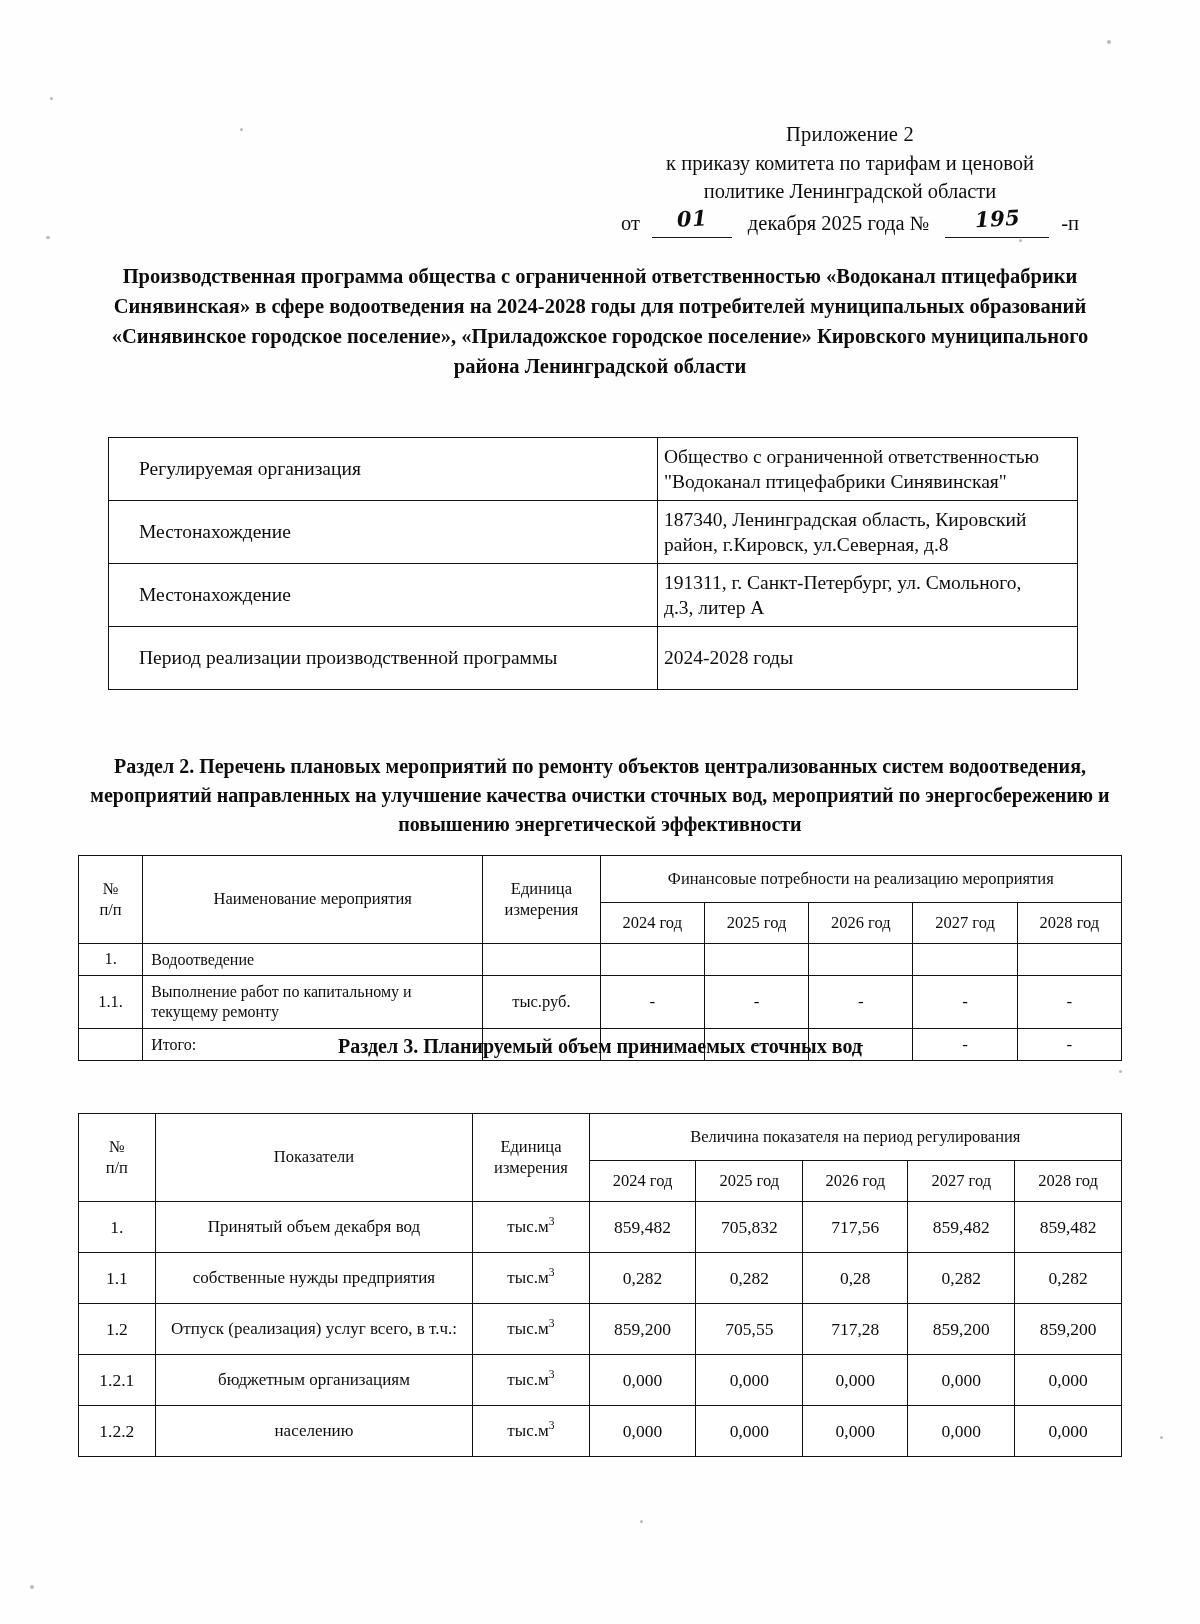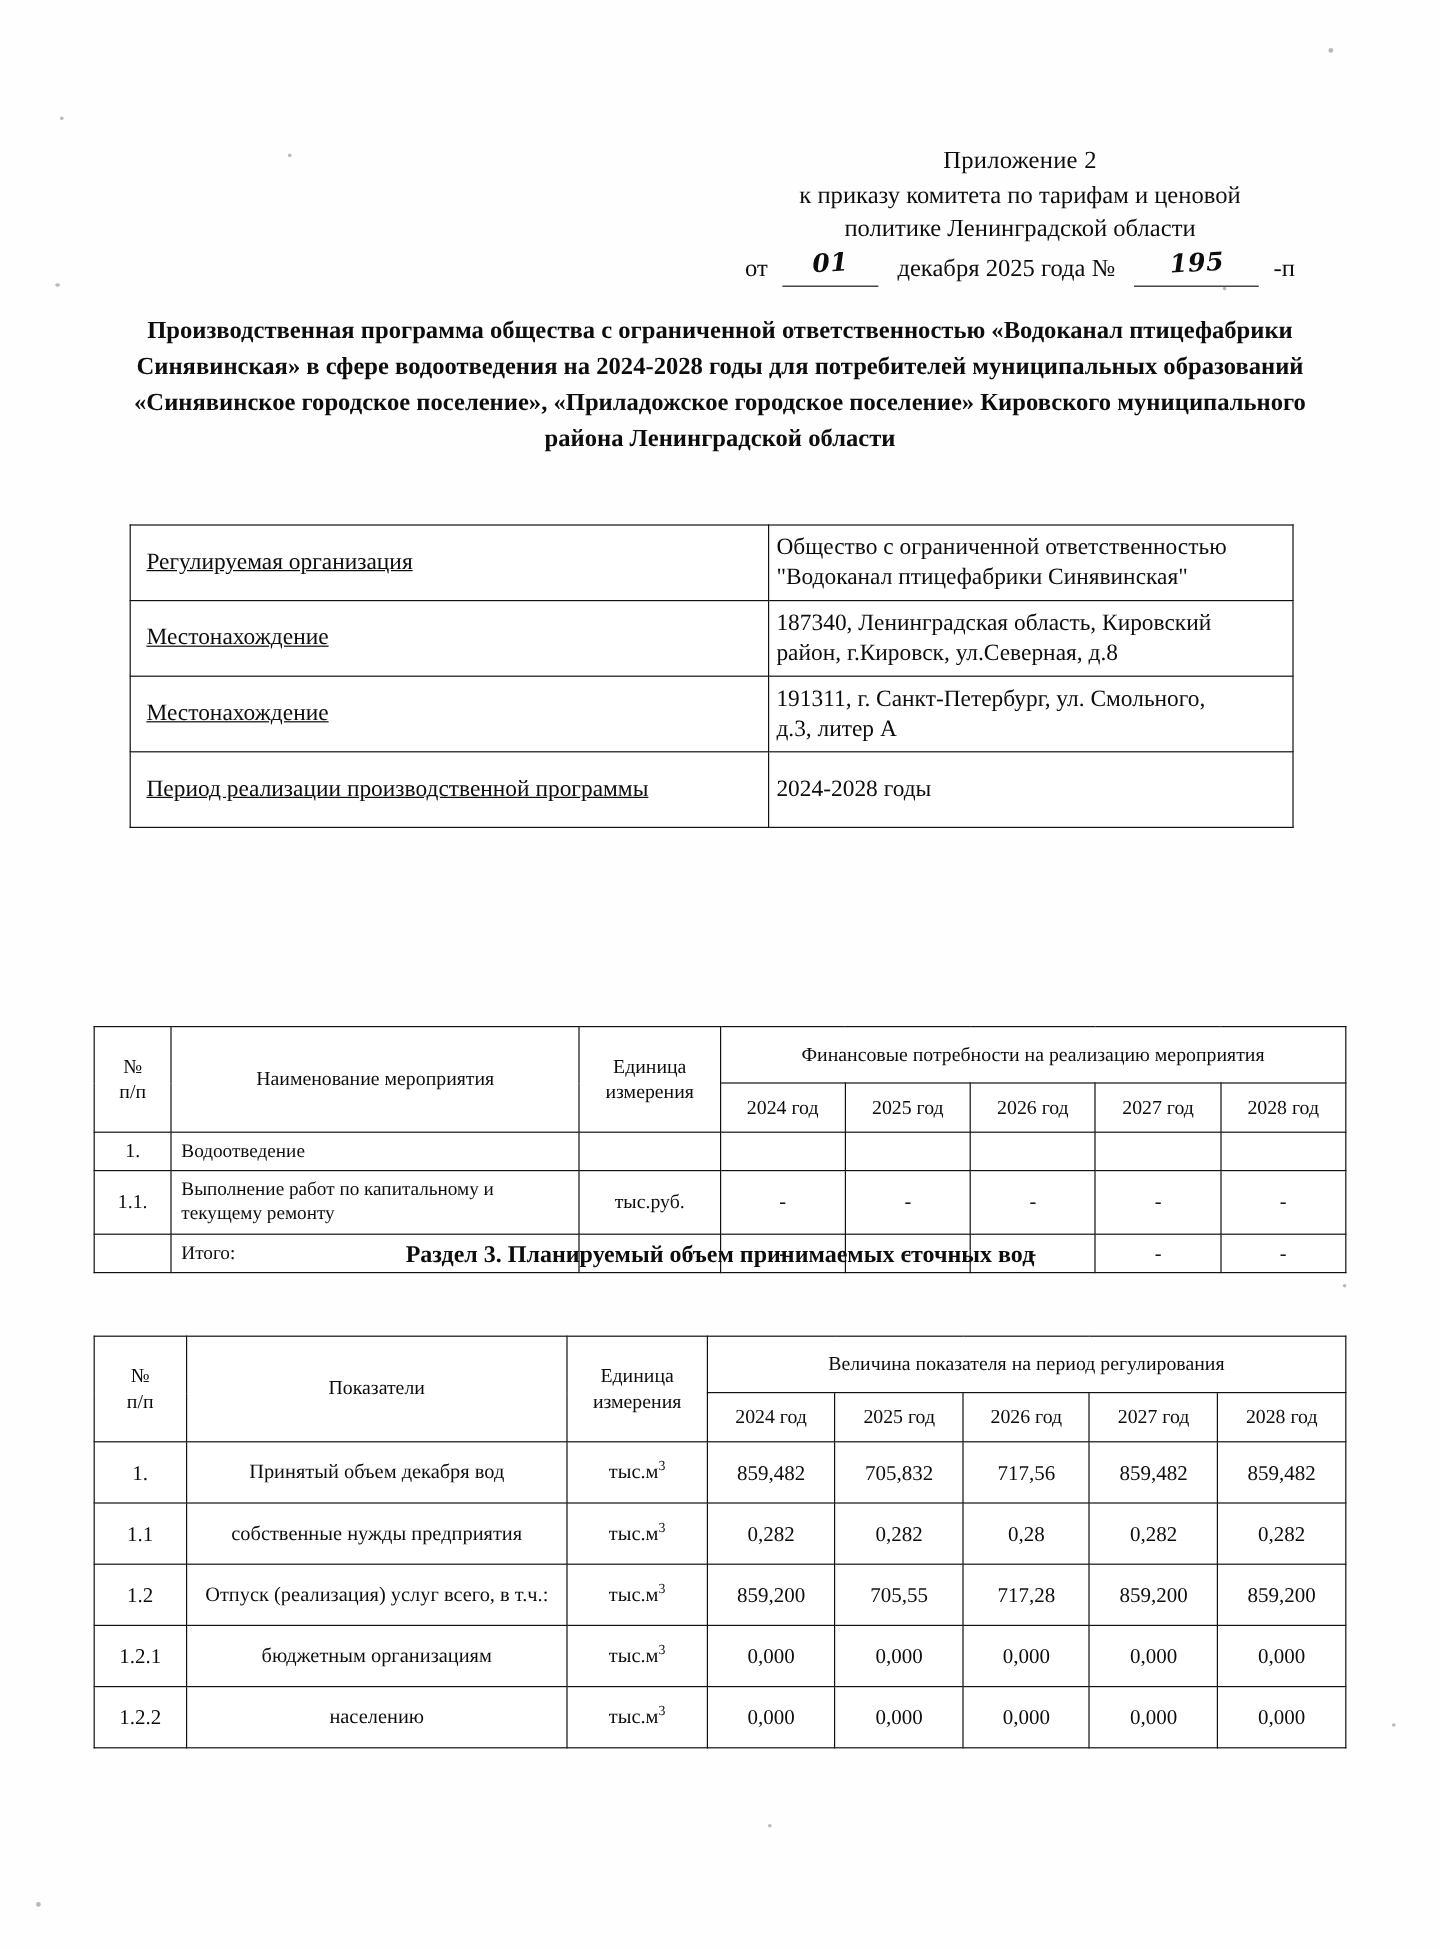--- a/index.html
+++ b/index.html
@@ -110,22 +110,21 @@
     top: 437px;
     width: 970px;
   }
   #passport-table td {
     font-size: 19.5px;
     line-height: 1.30;
     height: 56px;
   }
   #passport-table td.k {
     width: 512px;
-    padding-left: 13px;
-    text-decoration: underline;
+    padding-left: 30px;
   }
   #passport-table td.v {
   }
 
   
   .grid td, .grid th {
     font-size: 16.5px;
     text-align: center;
     line-height: 1.26;
   }
@@ -227,20 +226,21 @@
       </tr>
       <tr>
         <td class="k">Период реализации производственной программы</td>
         <td class="v">
           <div>2024-2028 годы</div>
         </td>
       </tr>
     </tbody>
   </table>
 
+  <div class="section-head" id="sec2-head">Раздел 2.  Перечень плановых мероприятий по ремонту объектов централизованных систем водоотведения, мероприятий направленных на улучшение качества очистки сточных вод, мероприятий по энергосбережению и повышению энергетической эффективности</div>
 
   <table id="works-table" class="grid">
     <thead>
       <tr>
         <th class="c-num" rowspan="2">
           <div>№</div>
           <div>п/п</div>
         </th>
         <th class="c-name" rowspan="2">Наименование мероприятия</th>
         <th class="c-unit" rowspan="2">

